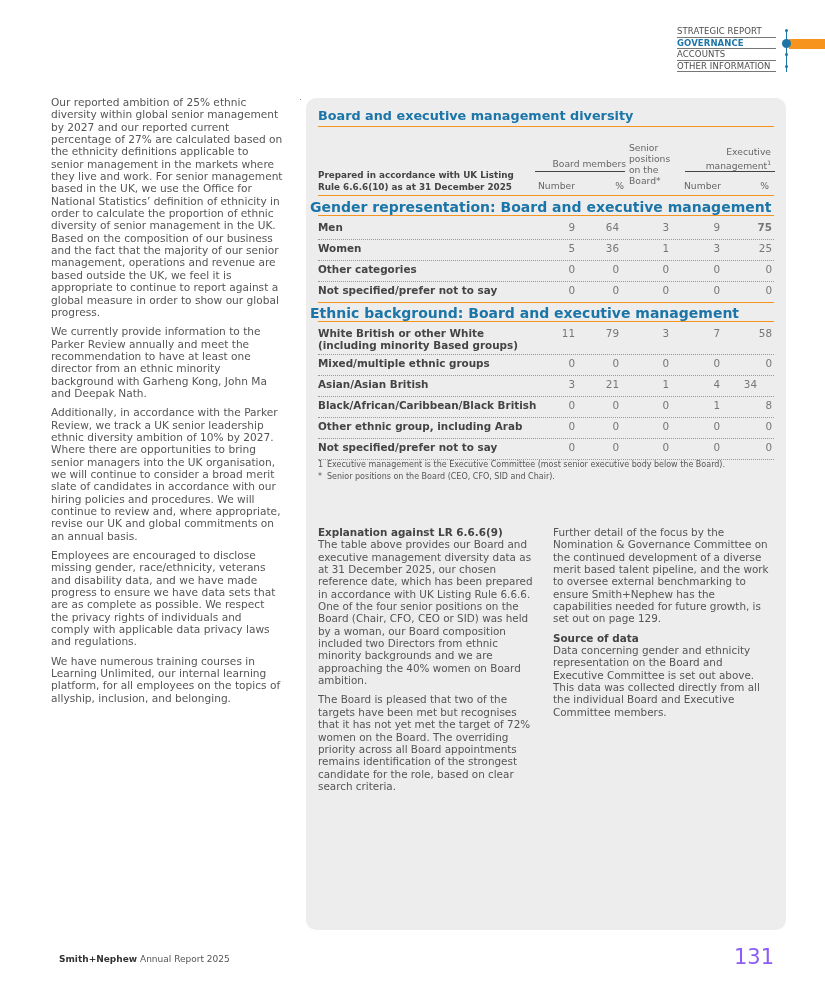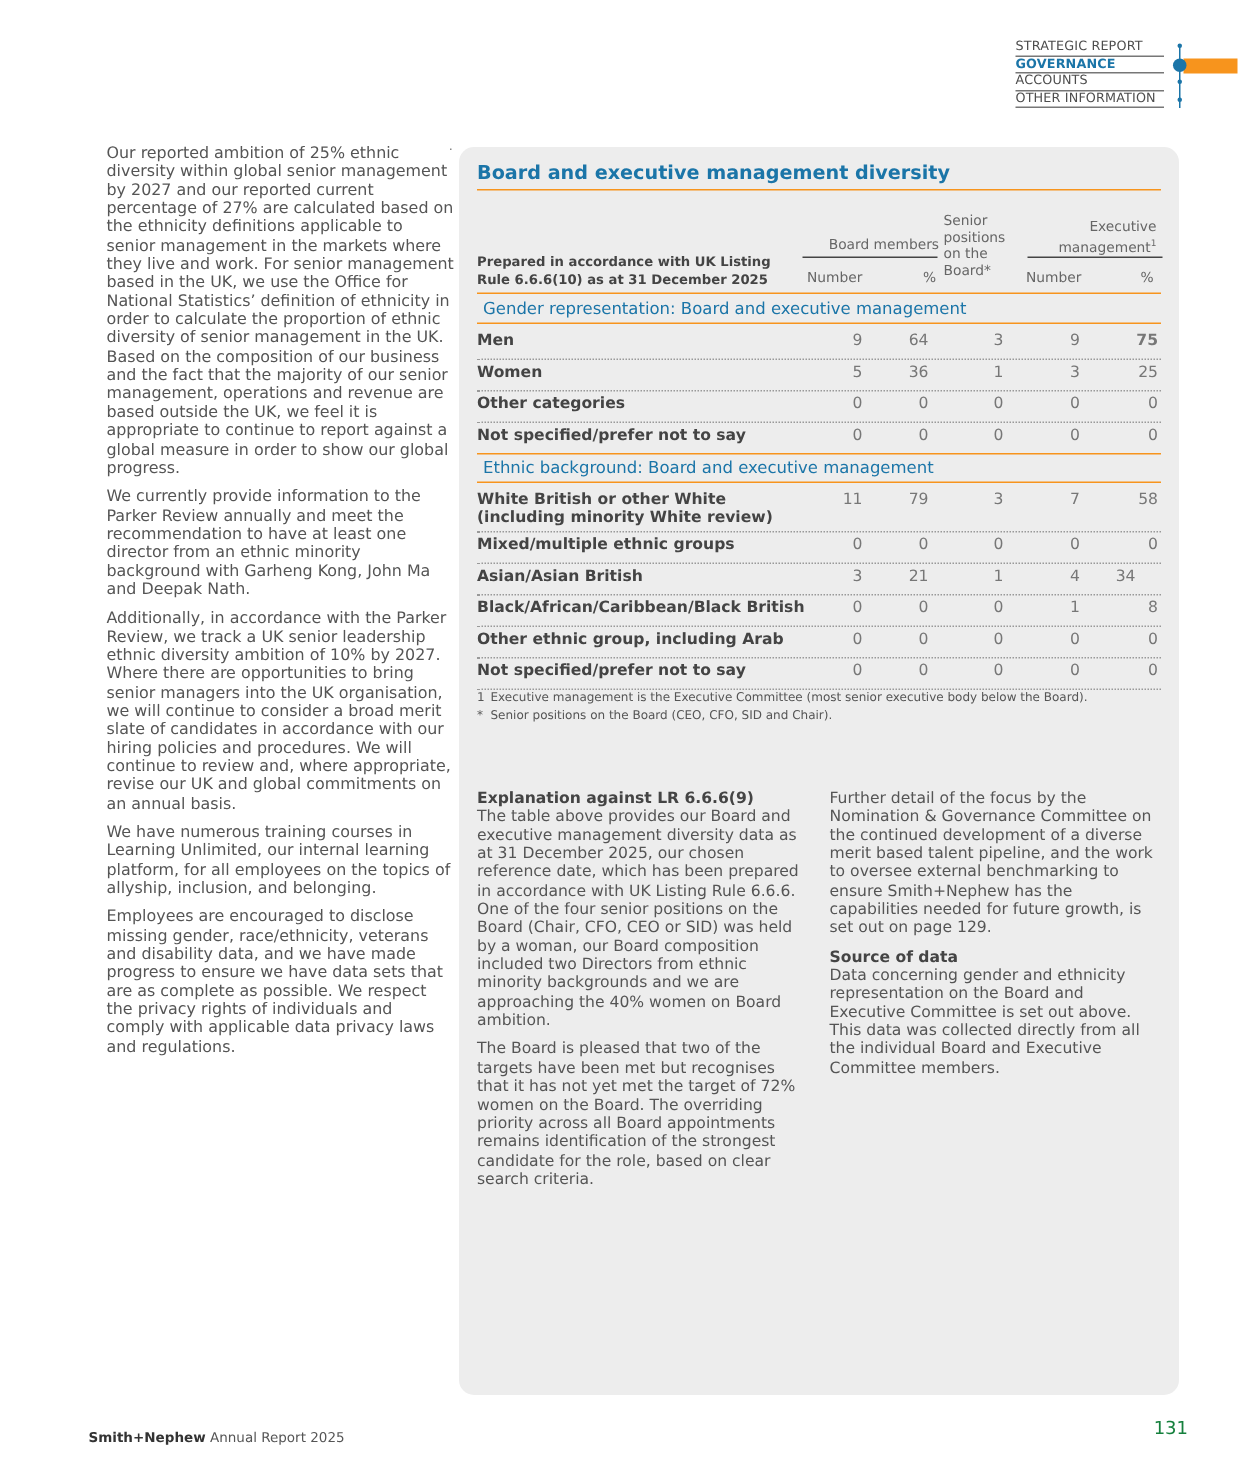--- a/index.html
+++ b/index.html
@@ -9,55 +9,55 @@
   
   .section-nav { position: absolute; left: 677px; top: 26px; width: 150px; }
   .section-nav .item { font-size: 8.5px; letter-spacing: 0.1px; line-height: 11px; height: 11.5px; color: #4d4d4d; border-bottom: 1px solid #777; width: 99px; white-space: nowrap; }
   .section-nav .item.active { color: #1b75a8; font-weight: bold; }
   .section-nav .rail { position: absolute; left: 109px; top: 4px; width: 1px; height: 42px; background: #1b75a8; }
   .section-nav .dot { position: absolute; left: 108px; width: 3px; height: 3px; border-radius: 50%; background: #1b75a8; }
   .section-nav .active-dot { position: absolute; left: 105px; top: 13px; width: 9px; height: 9px; border-radius: 50%; background: #1b75a8; }
   .section-nav .bar { position: absolute; left: 112px; top: 13px; width: 40px; height: 10px; background: #f7941d; }
 
   
-  .left-col { position: absolute; left: 71px; top: 96px; width: 232px; font-size: 10.6px; line-height: 12.35px; color: #555; }
+  .left-col { position: absolute; left: 51px; top: 96px; width: 232px; font-size: 10.6px; line-height: 12.35px; color: #555; }
   .left-col p { margin-bottom: 7px; }
 
   .tiny-dot { position: absolute; left: 300px; top: 99px; width: 1px; height: 1px; background: #888; }
 
   
   .panel { position: absolute; left: 306px; top: 98px; width: 480px; height: 832px; background: #ededed; border-radius: 10px; }
   .panel-title { position: absolute; left: 12px; top: 10px; font-size: 12.8px; font-weight: bold; color: #1b75a8; }
   .title-rule { position: absolute; left: 12px; top: 28px; width: 456px; height: 1px; background: #f7941d; }
 
   
   .th { position: absolute; font-size: 9.2px; color: #666; line-height: 11px; }
   .th-prep { left: 12px; top: 71px; font-size: 8.8px; font-weight: bold; color: #444; line-height: 12px; width: 210px; }
   .group-label { text-align: right; }
   .group-rule { position: absolute; height: 1px; background: #444; }
 
   .row { position: absolute; left: 12px; width: 456px; }
   .row .label { position: absolute; left: 0; font-size: 10.4px; font-weight: bold; color: #444; line-height: 12px; }
   .row .val { position: absolute; font-size: 10.4px; color: #777; text-align: right; width: 40px; }
   .row-rule { position: absolute; left: 12px; width: 456px; height: 0; border-top: 1px dotted #999; }
   .orange-rule { position: absolute; left: 12px; width: 456px; height: 1px; background: #f7941d; }
-  .section-head { position: absolute; left: 16px; font-size: 11px; font-weight: normal; color: #1b75a8; }
+  .section-head { position: absolute; left: 4px; font-size: 14px; font-weight: bold; color: #1b75a8; }
 
   .footnotes { position: absolute; left: 12px; top: 362px; width: 420px; font-size: 8px; line-height: 10.5px; color: #555; }
   .footnotes .fn { display: flex; }
   .footnotes .mark { width: 9px; flex-shrink: 0; }
   .footnotes .fn + .fn { margin-top: 1px; }
 
   .col-text { position: absolute; font-size: 10.4px; line-height: 12.35px; color: #555; width: 222px; }
   .col-text h4 { font-size: 10.4px; font-weight: bold; color: #444; }
   .col-text p { margin-bottom: 7px; }
 
   .footer-brand { position: absolute; left: 59px; top: 954px; font-size: 9px; color: #555; }
   .footer-brand b { color: #333; }
-  .page-num { position: absolute; right: 33px; top: 945px; font-size: 12px; color: #15803d; }
+  .page-num { position: absolute; right: 51px; top: 945px; font-size: 21px; color: #8b5cf6; }
 </style>
 </head>
 <body>
 
 <nav class="section-nav">
   <div class="item">STRATEGIC REPORT</div>
   <div class="item active">GOVERNANCE</div>
   <div class="item">ACCOUNTS</div>
   <div class="item">OTHER INFORMATION</div>
   <div class="rail"></div>
@@ -65,22 +65,22 @@
   <div class="dot" style="top:27px"></div>
   <div class="dot" style="top:39px"></div>
   <div class="bar"></div>
   <div class="active-dot"></div>
 </nav>
 
 <div class="left-col">
   <p>Our reported ambition of 25% ethnic diversity within global senior management by 2027 and our reported current percentage of 27% are calculated based on the ethnicity definitions applicable to senior management in the markets where they live and work. For senior management based in the UK, we use the Office for National Statistics’ definition of ethnicity in order to calculate the proportion of ethnic diversity of senior management in the UK. Based on the composition of our business and the fact that the majority of our senior management, operations and revenue are based outside the UK, we feel it is appropriate to continue to report against a global measure in order to show our global progress.</p>
   <p>We currently provide information to the Parker Review annually and meet the recommendation to have at least one director from an ethnic minority background with Garheng Kong, John Ma and Deepak Nath.</p>
   <p>Additionally, in accordance with the Parker Review, we track a UK senior leadership ethnic diversity ambition of 10% by 2027. Where there are opportunities to bring senior managers into the UK organisation, we will continue to consider a broad merit slate of candidates in accordance with our hiring policies and procedures. We will continue to review and, where appropriate, revise our UK and global commitments on an annual basis.</p>
+  <p>Employees are encouraged to disclose missing gender, race/ethnicity, veterans and disability data, and we have made progress to ensure we have data sets that are as complete as possible. We respect the privacy rights of individuals and comply with applicable data privacy laws and regulations.</p>
   <p>We have numerous training courses in Learning Unlimited, our internal learning platform, for all employees on the topics of allyship, inclusion, and belonging.</p>
-  <p>Employees are encouraged to disclose missing gender, race/ethnicity, veterans and disability data, and we have made progress to ensure we have data sets that are as complete as possible. We respect the privacy rights of individuals and comply with applicable data privacy laws and regulations.</p>
 </div>
 
 <div class="tiny-dot"></div>
 
 <section class="panel">
   <h2 class="panel-title">Board and executive management diversity</h2>
   <div class="title-rule"></div>
 
   <div class="th th-prep">Prepared in accordance with UK Listing Rule 6.6.6(10) as at 31 December 2025</div>
 
@@ -144,21 +144,21 @@
         <div class="val" style="top: 3px; left: 311px;">0</div>
         <div class="val" style="top: 3px; left: 362px;">0</div>
         <div class="val" style="top: 3px; left: 414px;">0</div>
       </div>
       <div class="orange-rule" style="top: 204px;"></div>
       <div class="section-head" style="top: 207px;">Ethnic background: Board and executive management</div>
       <div class="orange-rule" style="top: 223px;"></div>
       <div class="row" style="top: 226px; height: 30px;">
         <div class="label" style="top: 3px;">
           <div>White British or other White</div>
-          <div>(including minority White review)</div>
+          <div>(including minority Based groups)</div>
         </div>
         <div class="val" style="top: 3px; left: 217px;">11</div>
         <div class="val" style="top: 3px; left: 261px;">79</div>
         <div class="val" style="top: 3px; left: 311px;">3</div>
         <div class="val" style="top: 3px; left: 362px;">7</div>
         <div class="val" style="top: 3px; left: 414px;">58</div>
       </div>
       <div class="row-rule" style="top: 256px;"></div>
       <div class="row" style="top: 256px; height: 21px;">
         <div class="label" style="top: 3px;">

